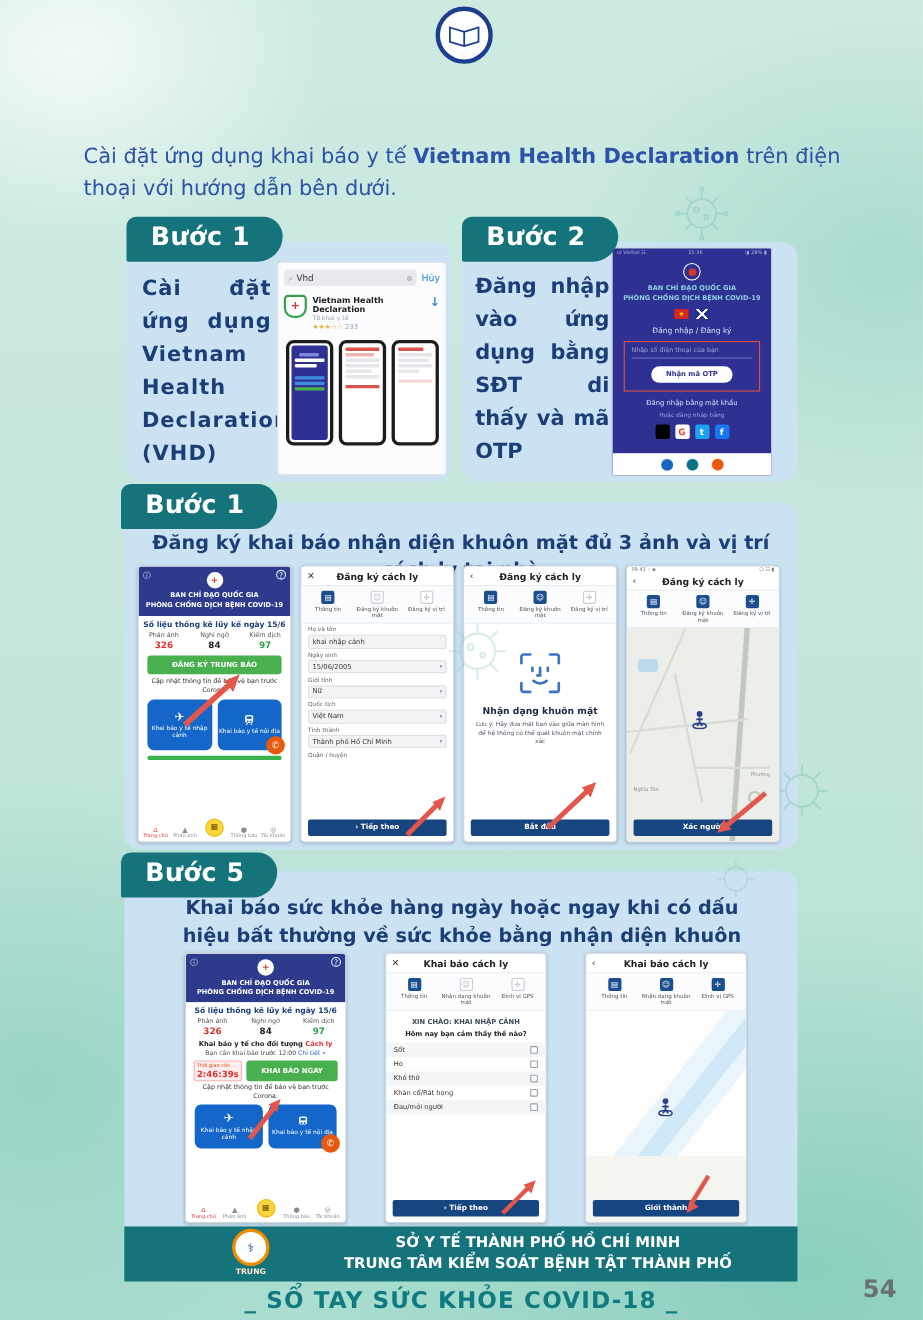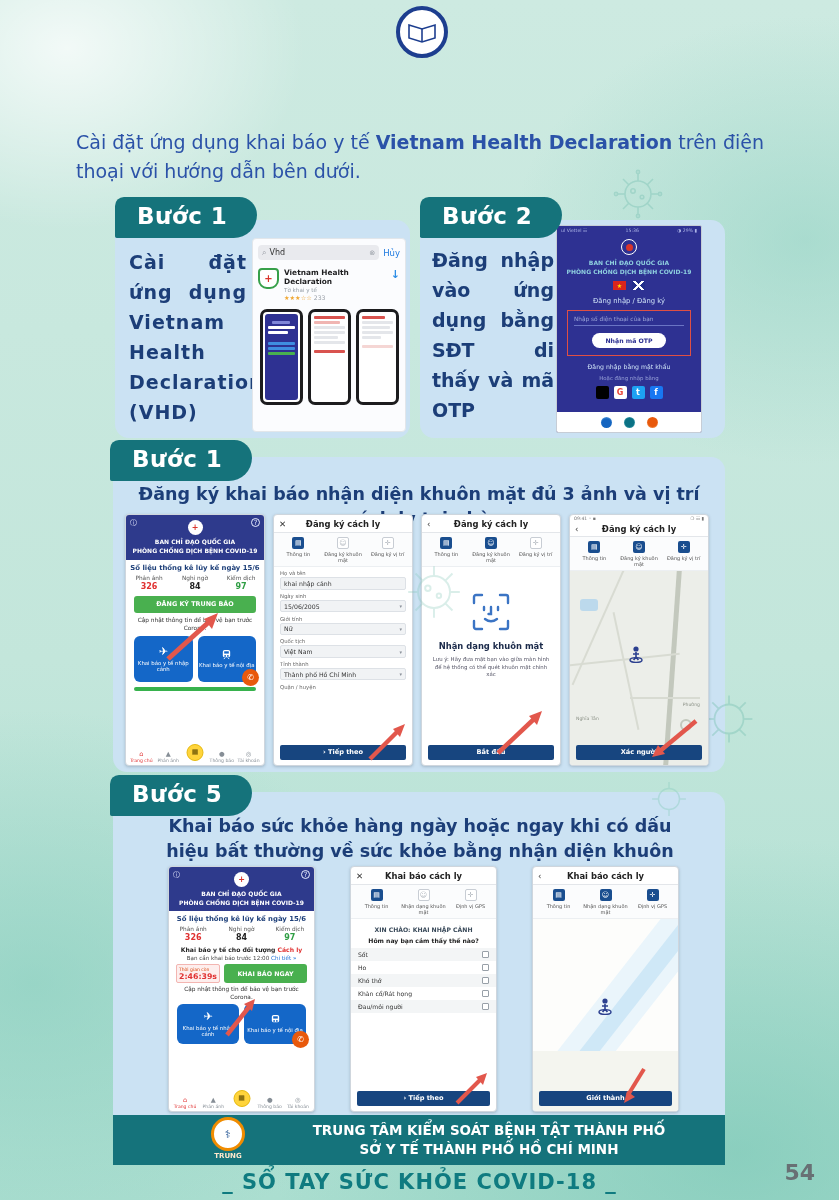--- a/index.html
+++ b/index.html
@@ -755,20 +755,20 @@
         <polygon points="8,42 19,36 11,30" fill="#e2574c"></polygon>
       </svg>
   </div>
 
   <div class="foot-bar">
     <div class="hcdc">
       <div class="ring">⚕</div>
       <div class="hl">TRUNG</div>
     </div>
     <div class="foot-text">
+      <div>SỞ Y TẾ THÀNH PHỐ HỒ CHÍ MINH</div>
       <div>TRUNG TÂM KIỂM SOÁT BỆNH TẬT THÀNH PHỐ</div>
-      <div>SỞ Y TẾ THÀNH PHỐ HỒ CHÍ MINH</div>
     </div>
   </div>
   <div class="handbook">_ SỔ TAY SỨC KHỎE COVID-18 _</div>
   <div class="pagenum">54</div>
 
 </div>
 
 </body></html>

